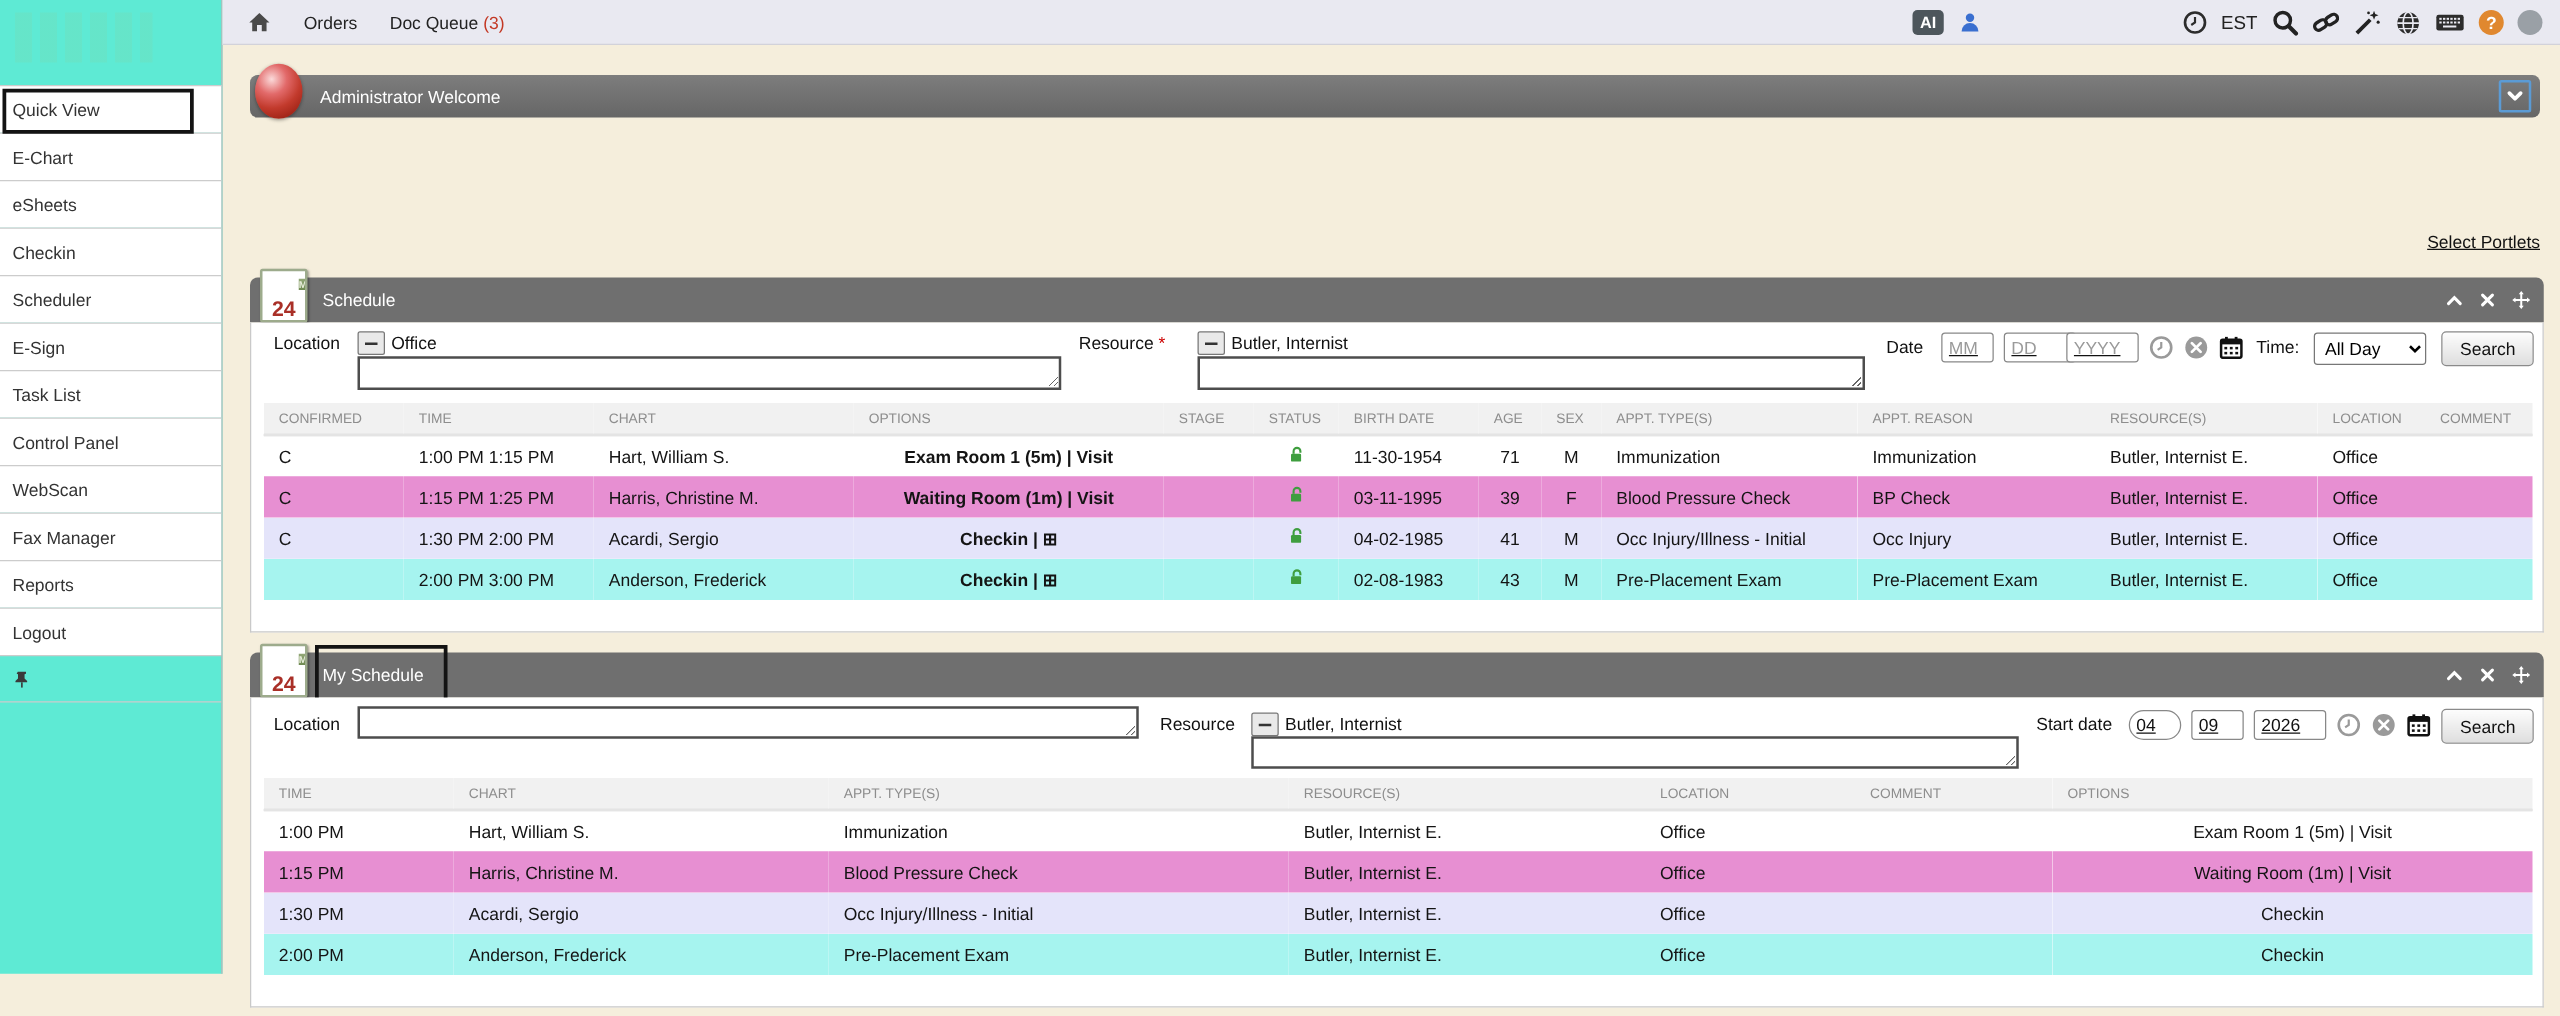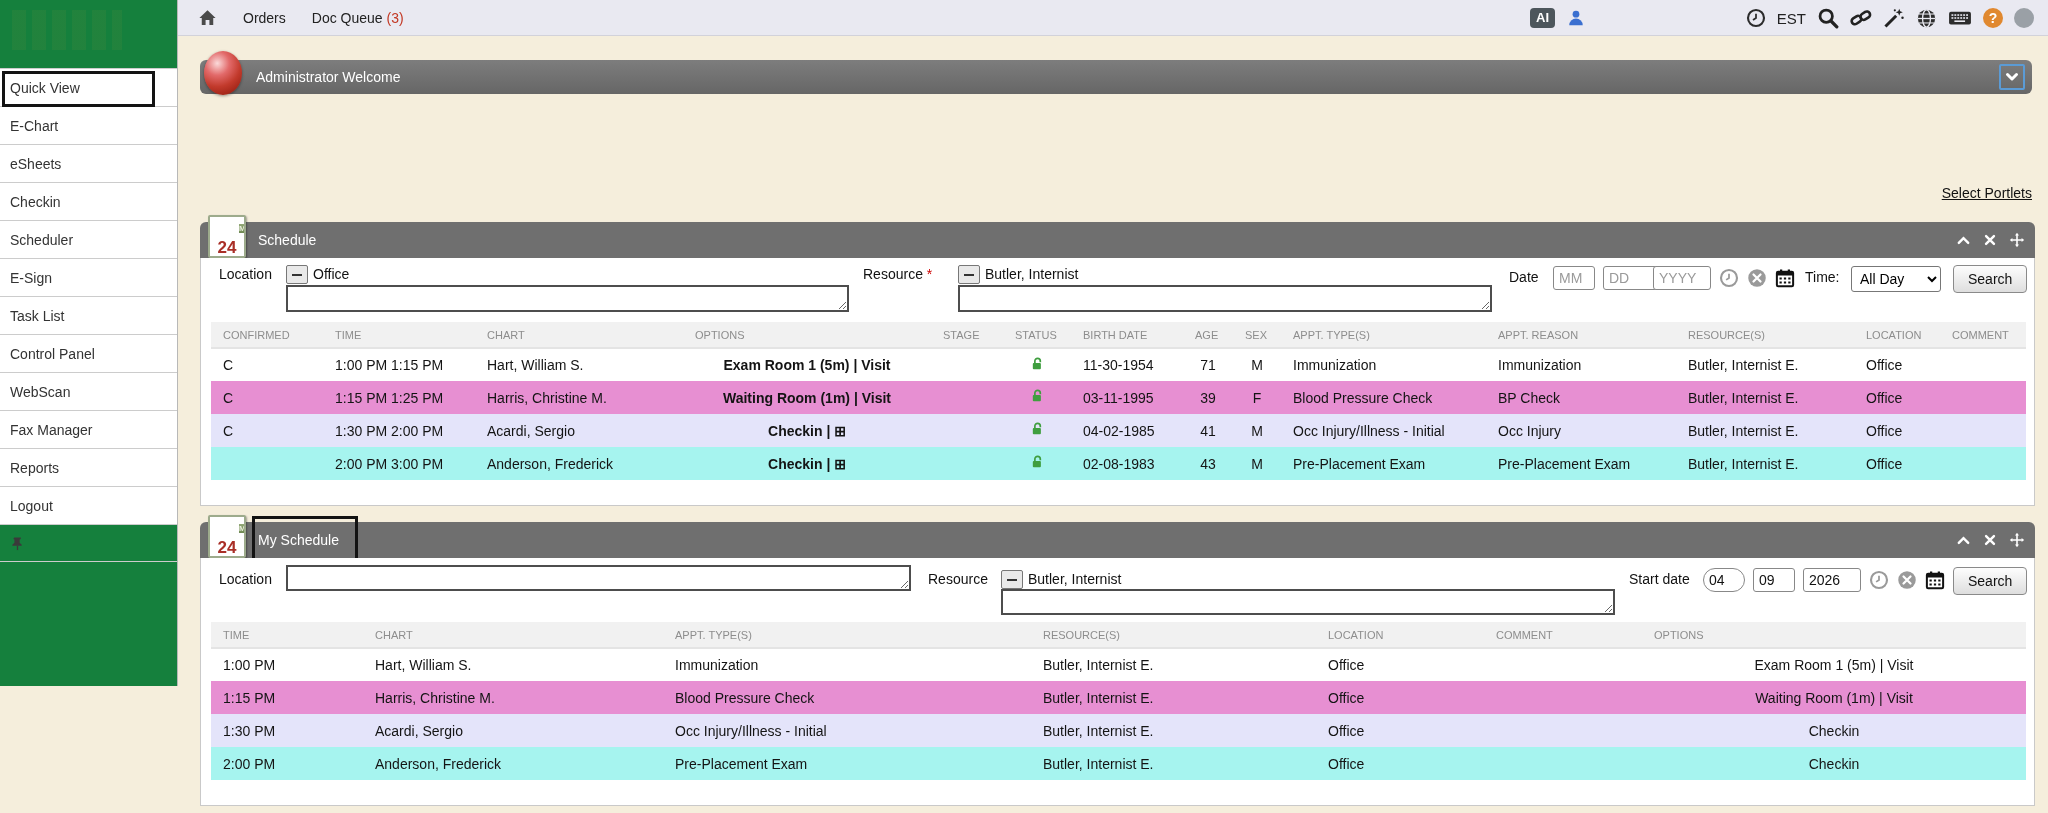--- a/index.html
+++ b/index.html
@@ -18,21 +18,21 @@
   .nav-count{color:#c33824;}
   .nav-badges{position:absolute;left:1352px;top:0;height:36px;display:flex;align-items:center;gap:12px;}
   .ai-badge{background:#4d565c;color:#fff;font-weight:bold;font-size:13px;border-radius:4px;
     padding:2px 6px;line-height:16px;}
   .nav-icons{position:absolute;right:14px;top:0;height:36px;display:flex;align-items:center;gap:11px;}
   .tz{font-size:15px;color:#222;}
   .help-circle{width:20px;height:20px;border-radius:50%;background:#e0882f;color:#fff;font-weight:bold;
     font-size:14px;display:flex;align-items:center;justify-content:center;}
   .gray-circle{width:20px;height:20px;border-radius:50%;background:#9aa0a6;}
   
-  .sidebar{position:absolute;left:0;top:0;width:178px;height:686px;background:#15803d;
+  .sidebar{position:absolute;left:0;top:0;width:178px;height:779px;background:#5eead4;
     border-right:1px solid #b8b8b8;text-align:right;}
   .logo-area{height:68px;position:relative;}
   .logo-smudge{position:absolute;left:12px;top:10px;width:110px;height:40px;opacity:.07;
     background:repeating-linear-gradient(90deg,#caa23a 0 14px,transparent 14px 20px);}
   .menu-item{height:38px;border-top:1px solid #ccc;display:flex;align-items:center;
     padding-left:10px;font-size:14px;color:#333;cursor:pointer;background:#fff;}
   .pin-row{height:38px;border-top:1px solid #ccc;border-bottom:1px solid #ccc;display:flex;
     align-items:center;padding-left:10px;}
   .qv-box{position:absolute;left:2px;top:71px;width:153px;height:36px;border:3px solid #131313;
     pointer-events:none;}
@@ -65,21 +65,21 @@
   .cal-day{height:26px;color:#a92f27;font-weight:bold;font-size:17px;text-align:center;line-height:26px;}
   
   .lbl{position:absolute;font-size:14px;color:#111;white-space:nowrap;}
   .req{color:#c00;}
   .mini-btn{position:absolute;width:22px;height:19px;border:1px solid #777;background:#e9e9e9;
     border-radius:2px;cursor:pointer;display:flex;align-items:center;justify-content:center;padding:0;}
   .minus-bar{width:10px;height:2px;background:#333;display:block;}
   .big-input{position:absolute;border:2px solid #4d4d4d;background:#fff;font:inherit;font-size:14px;
     padding:2px 4px;resize:both;overflow:hidden;}
   .date-input{position:absolute;height:24px;border:1.5px solid #888;border-radius:3px;font-size:14px;
-    padding:0 5px;font-family:inherit;color:#111;}
+    padding:0 5px;font-family:inherit;color:#111;text-decoration:underline;}
   .date-input::placeholder{color:#9a9a9a;}
   .icon-btn{position:absolute;background:none;border:none;padding:0;cursor:pointer;display:flex;}
   .time-select{position:absolute;height:26px;border:1.5px solid #777;border-radius:3px;background:#fff;
     font-size:14px;font-family:inherit;padding:0 4px;}
   .search-btn{position:absolute;height:28px;padding:0 14px;border:1.5px solid #8a8a8a;border-radius:4px;
     background:linear-gradient(#fdfdfd,#dedede);font-size:14px;font-family:inherit;cursor:pointer;color:#111;}
   
   .grid{position:absolute;left:10px;top:64px;width:1815px;border-collapse:collapse;table-layout:fixed;
     font-size:14px;color:#141414;}
   .grid th{height:26px;background:#f1f1f1;color:#8d8d8d;font-size:11px;font-weight:normal;

